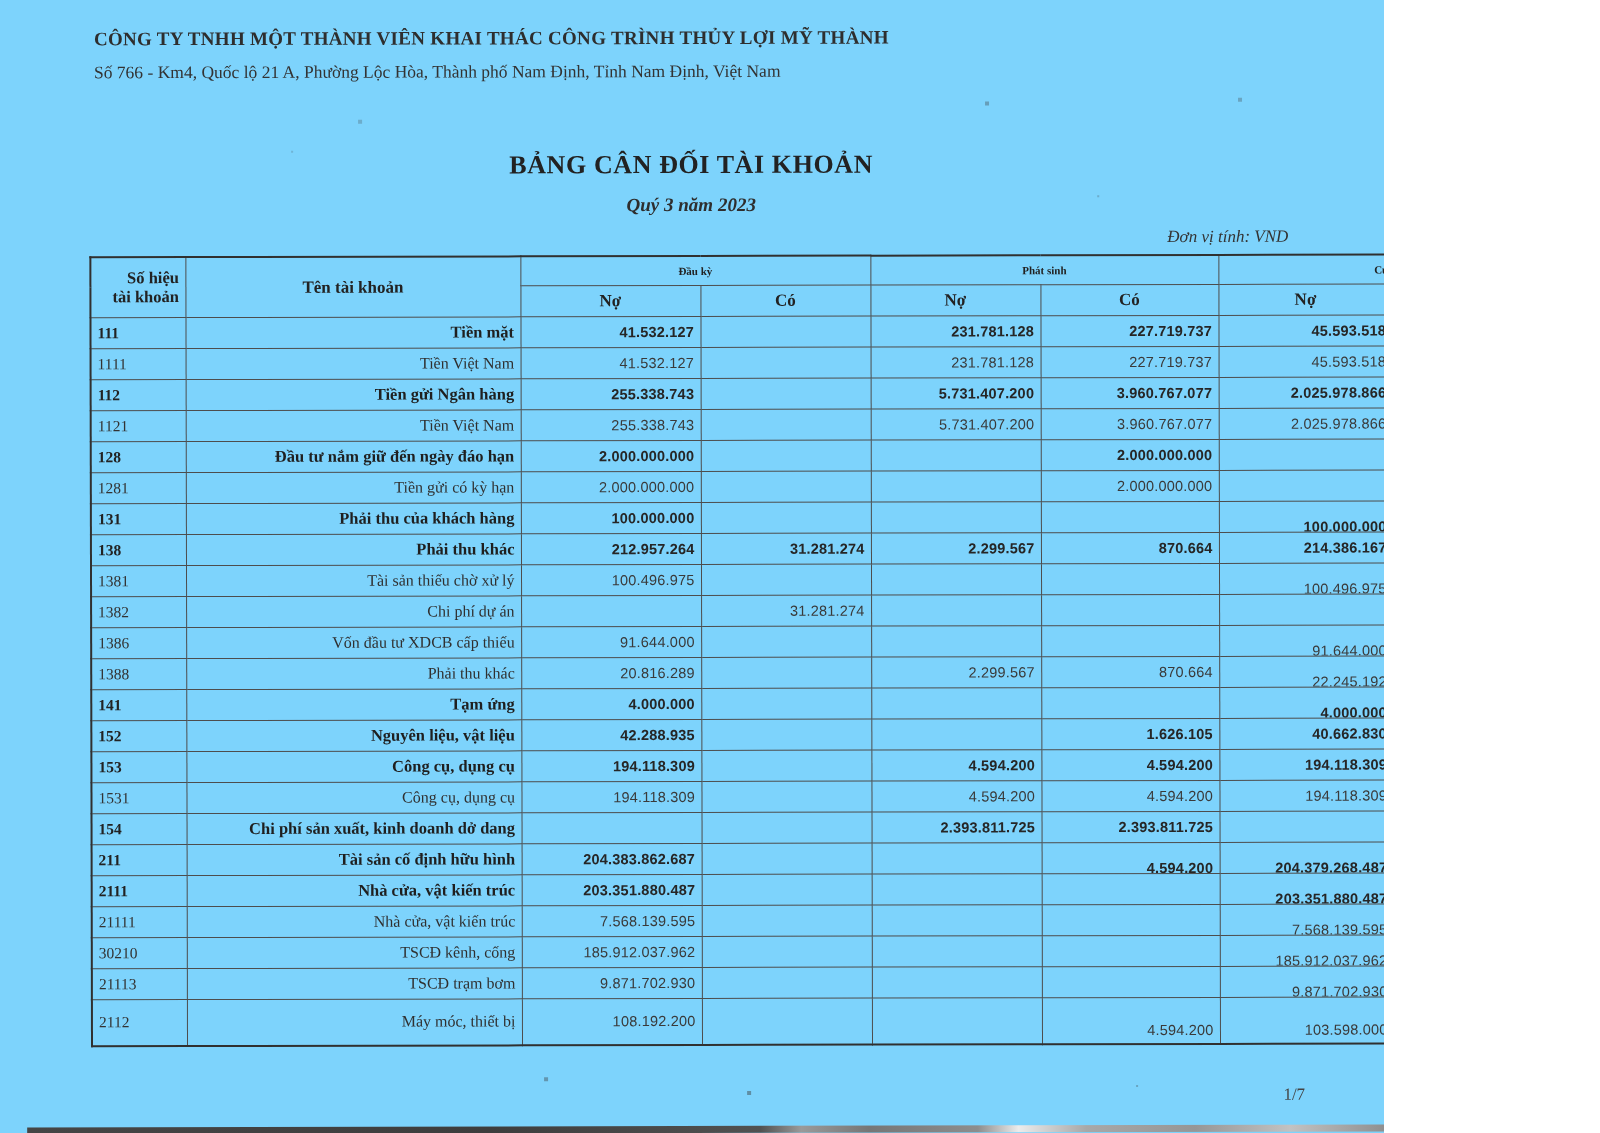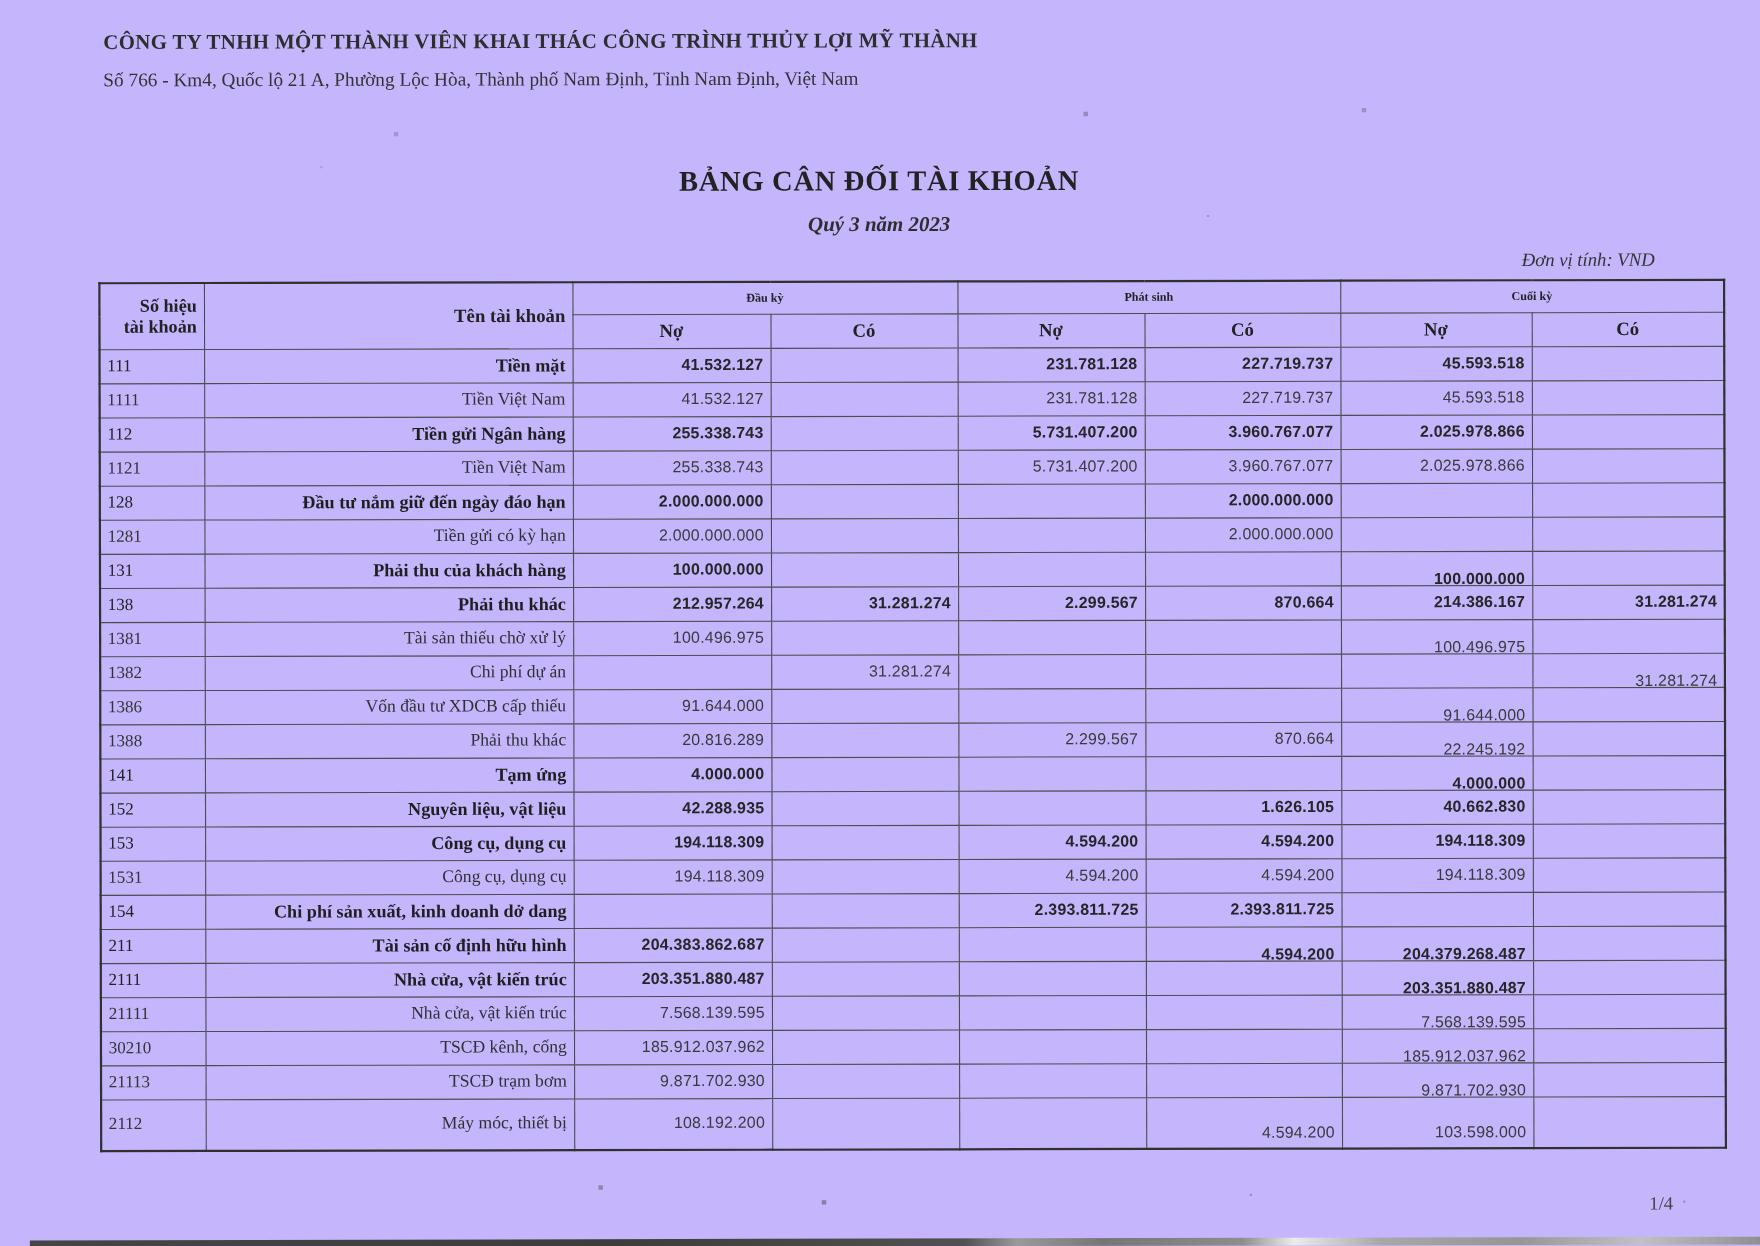--- a/index.html
+++ b/index.html
@@ -1,18 +1,18 @@
 <!DOCTYPE html>
 <html><head>
 <meta charset="utf-8">
 <style>
   html,body { margin:0; padding:0; background:#ffffff; }
   .page {
-    position:relative; width:1600px; height:1133px;
-    background:#c4b5fd; overflow:hidden;
+    position:relative; width:1384px; height:1133px;
+    background:#7dd3fc; overflow:hidden;
     font-family:"Liberation Serif", serif; color:#2b2b2b;
   }
   .content { position:absolute; inset:0; transform:rotate(-0.12deg); }
 
   .company-name {
     position:absolute; left:95px; top:27px;
     font-size:19px; font-weight:600; letter-spacing:0.3px; color:#2e2e2e;
   }
   .company-address {
     position:absolute; left:95px; top:61px;
@@ -38,33 +38,33 @@
   }
   table.acct th, table.acct td {
     border:1px solid #4d4d4d; padding:0 6px; overflow:hidden; white-space:nowrap;
   }
   thead th { font-weight:bold; color:#222; }
   th.group-h { height:28px; font-size:11px; }
   th.sub-h   { height:30px; font-size:17px; }
   th.acctno-h {
     text-align:right; padding-left:8px; font-size:16.5px; line-height:1.15; vertical-align:middle;
   }
-  th.name-h { font-size:17px;text-align:right; }
+  th.name-h { font-size:17px; }
 
   tbody tr { height:31px; }
   tbody tr:last-child { height:46px; }
 
   td.num-id { text-align:left; padding-left:9px; font-size:15.5px; color:#333; }
   td.name   { text-align:right; padding-left:11px; font-size:16px; color:#303030;font-family:Liberation Serif, serif; }
   td.amount {
     text-align:right; padding-right:6px;
     font-family:"Liberation Sans", sans-serif; font-size:14.5px;
     letter-spacing:0.2px; color:#3a3a3a;
   }
-  tr.lead td.num-id { font-weight:normal; font-size:15.5px; color:#222; }
+  tr.lead td.num-id { font-weight:bold; font-size:15.5px; color:#222; }
   tr.lead td.name   { font-weight:bold; font-size:16.5px; color:#1f1f1f; }
   tr.lead td.amount { font-weight:bold; color:#262626; }
 
   .dy { display:inline-block; transform:translateY(10px); }
 
   .page-number {
     position:absolute; right:80px; top:1086px;
     font-size:17px; color:#444;
   }
   .scan-strip {
@@ -359,18 +359,18 @@
             <td class="amount"><span>108.192.200</span></td>
             <td class="amount"><span></span></td>
             <td class="amount"><span></span></td>
             <td class="amount"><span class="dy">4.594.200</span></td>
             <td class="amount"><span class="dy">103.598.000</span></td>
             <td class="amount"><span class="dy"></span></td>
           </tr>
         </tbody>
     </table>
 
-    <div class="page-number">1/4</div>
+    <div class="page-number">1/7</div>
 
     <div class="scan-noise"></div>
     <div class="scan-strip"></div>
   </div>
 </div>
 
 </body></html>

